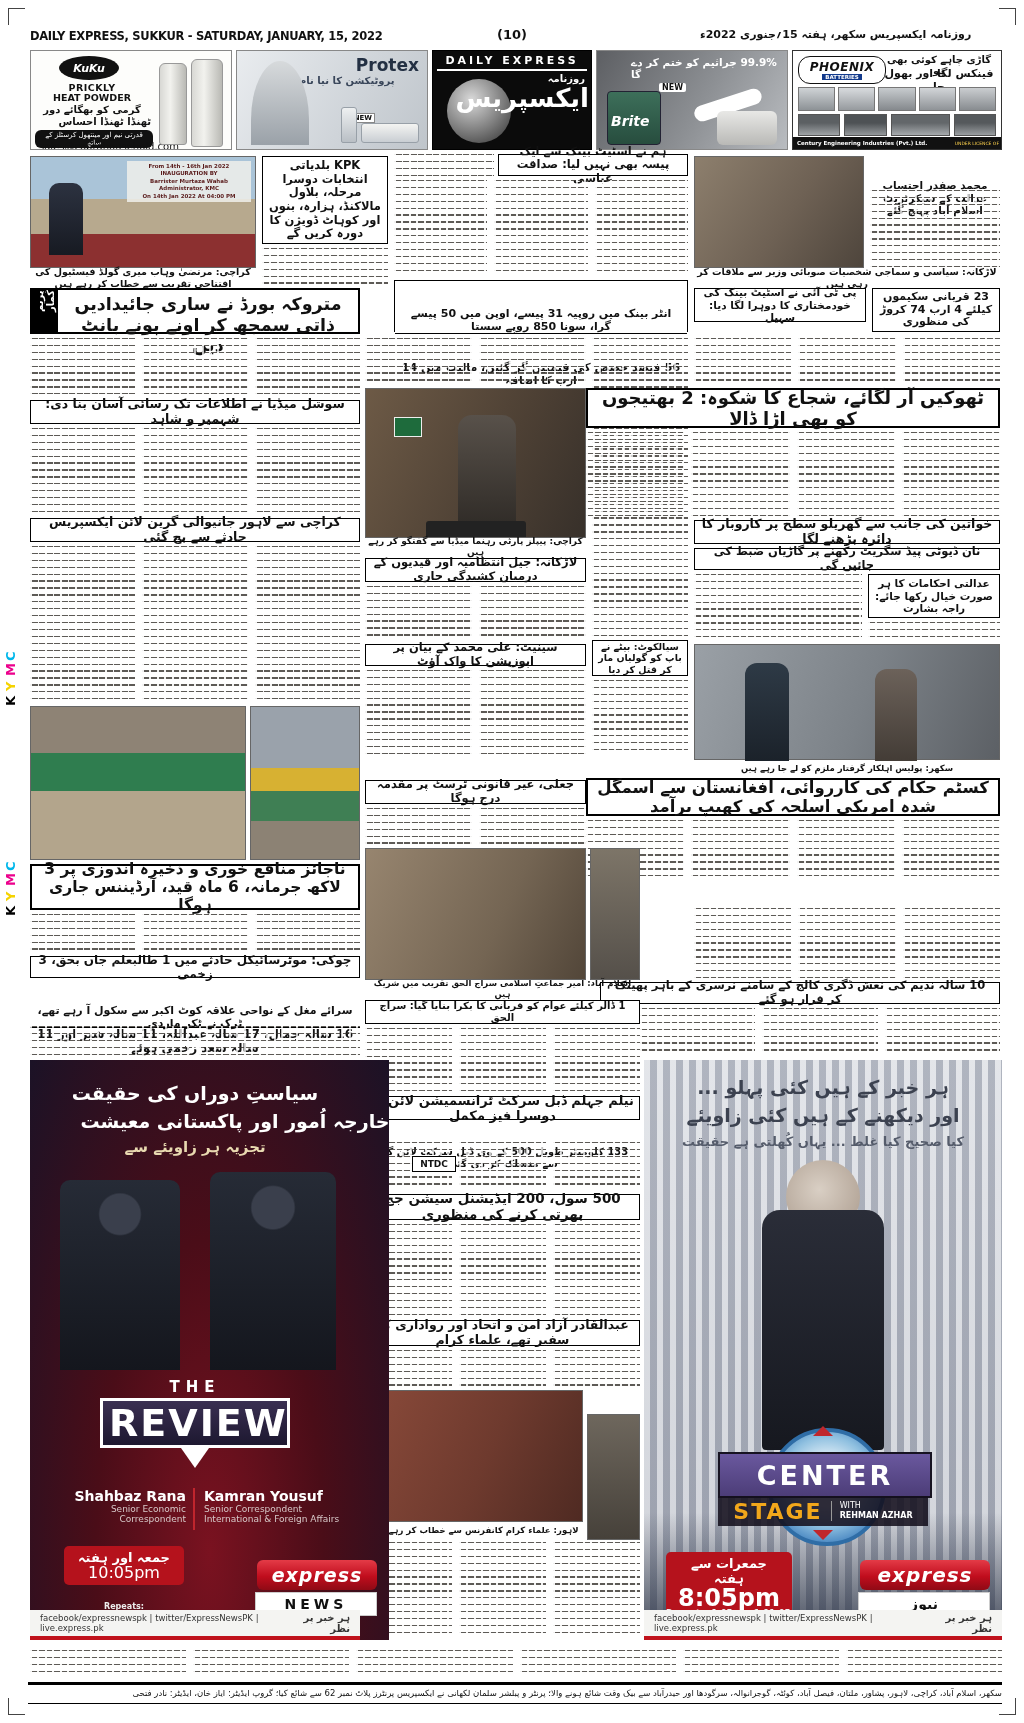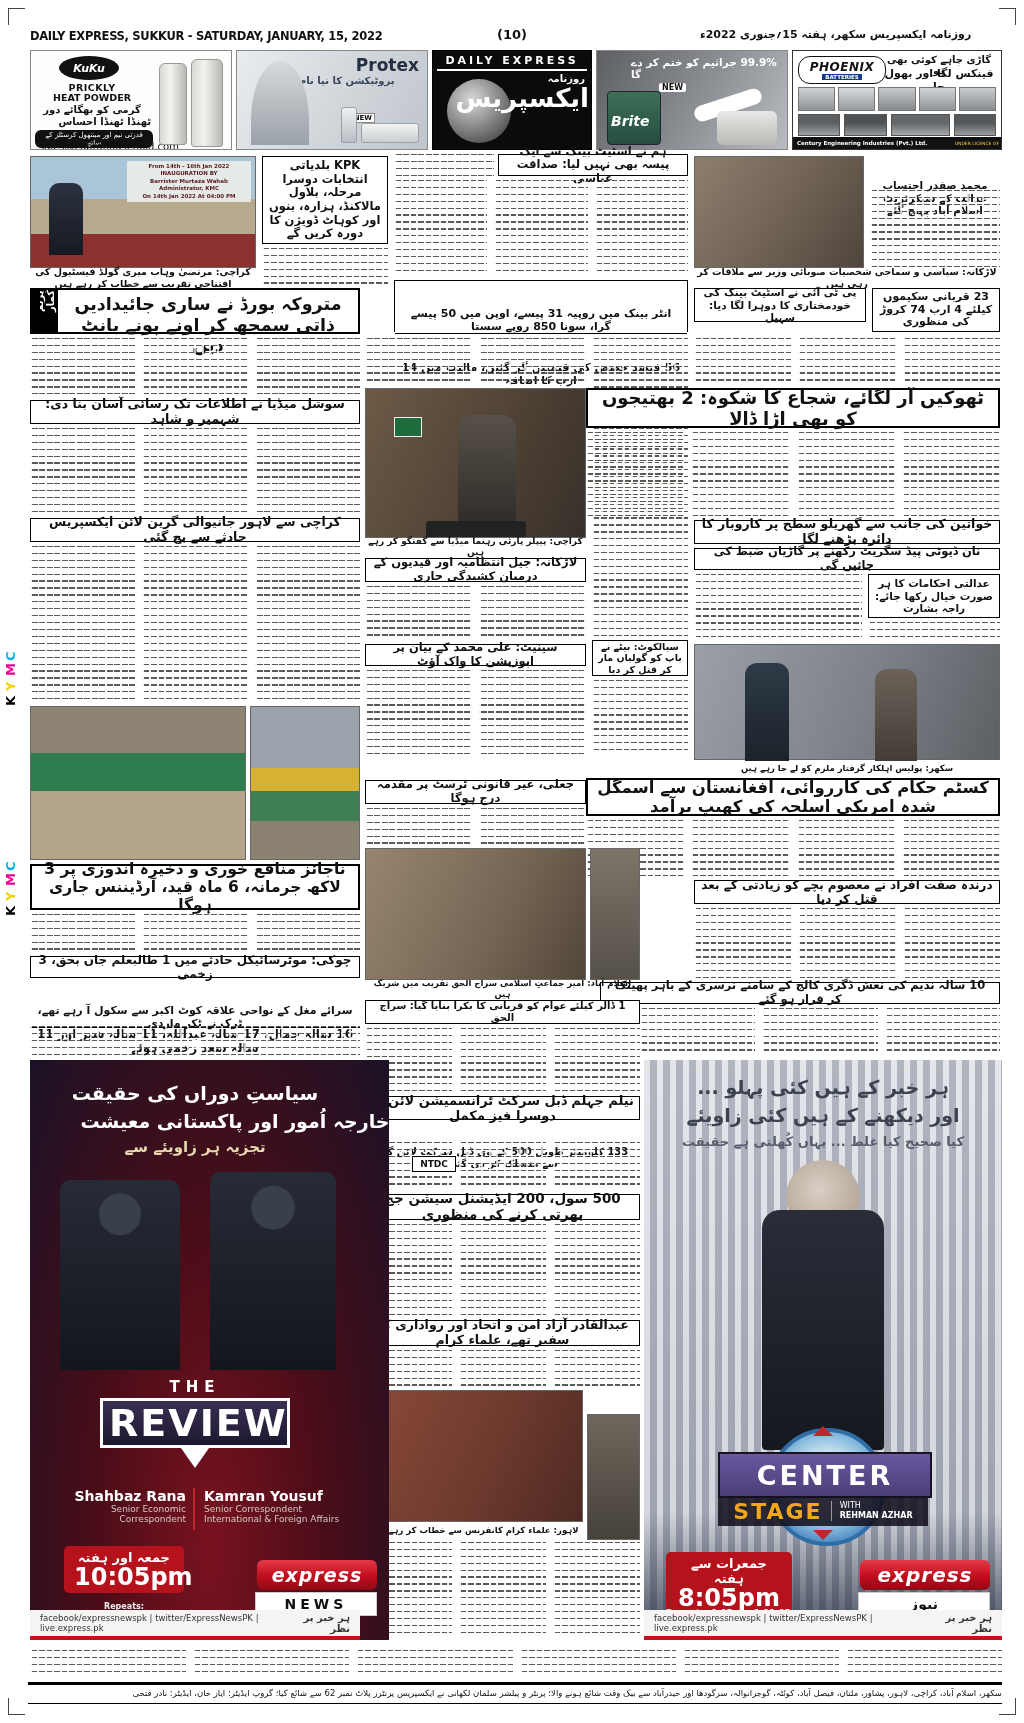--- a/index.html
+++ b/index.html
@@ -275,21 +275,20 @@
   <div class="abs photo" style="left:30px;top:706px;width:216px;height:154px;background:linear-gradient(#8e8375 0 30%,#2f7d4f 30% 55%,#b3a58c 55%);"></div>
   <div class="abs photo" style="left:250px;top:706px;width:110px;height:154px;background:linear-gradient(#9aa2ab 0 40%,#d7b132 40% 55%,#3f7f54 55% 75%,#8c8274 75%);"></div>
 
   <div class="abs hb" style="left:586px;top:778px;width:414px;height:38px;font-size:16.5px;border-width:2px;">کسٹم حکام کی کارروائی، افغانستان سے اسمگل شدہ امریکی اسلحہ کی کھیپ برآمد</div>
   <div class="abs cols" style="left:586px;top:820px;width:414px;height:56px;">
     <div class="sim"></div>
     <div class="sim"></div>
     <div class="sim"></div>
     <div class="sim"></div>
   </div>
-  <div class="abs hb" style="left:694px;top:880px;width:306px;height:24px;font-size:12px;">درندہ صفت افراد نے معصوم بچے کو زیادتی کے بعد قتل کر دیا</div>
   <div class="abs cols" style="left:694px;top:908px;width:306px;height:70px;">
     <div class="sim"></div>
     <div class="sim"></div>
     <div class="sim"></div>
   </div>
   <div class="abs hb" style="left:600px;top:982px;width:400px;height:22px;font-size:11.5px;">10 سالہ ندیم کی نعش ڈگری کالج کے سامنے نرسری کے باہر پھینک کر فرار ہو گئے</div>
   <div class="abs cols" style="left:640px;top:1008px;width:360px;height:46px;">
     <div class="sim"></div>
     <div class="sim"></div>
     <div class="sim"></div>
@@ -369,21 +368,21 @@
       <div style="color:#d8c9c9;font-size:9px;">Correspondent</div>
     </div>
     <div class="abs" style="left:163px;top:428px;width:2px;height:42px;background:#c0252d;"></div>
     <div class="abs" style="left:174px;top:428px;width:146px;text-align:left;">
       <div style="color:#fff;font-weight:bold;font-size:14px;">Kamran Yousuf</div>
       <div style="color:#d8c9c9;font-size:9px;">Senior Correspondent</div>
       <div style="color:#d8c9c9;font-size:9px;">International &amp; Foreign Affairs</div>
     </div>
     <div class="abs timebox" style="left:34px;top:486px;width:120px;">
       <div class="rtl" style="font-size:13px;font-weight:bold;">جمعہ اور ہفتہ</div>
-      <div style="font-size:24px;font-weight:bold;line-height:1;">10:05pm</div>
+      <div style="font-size:16px;font-weight:normal;line-height:1;">10:05pm</div>
     </div>
     <div class="abs" style="left:14px;top:542px;width:160px;text-align:center;color:#eee;">
       <div style="font-size:8px;font-weight:bold;">Repeats:</div>
       <div style="font-size:8.5px;font-weight:bold;">Sat &amp; Sun at 02:05 am &amp; 10:05 am</div>
     </div>
     <div class="abs xp-red" style="right:12px;top:500px;width:120px;height:30px;font-size:19px;">express</div>
     <div class="abs xp-white" style="right:12px;top:532px;width:120px;height:22px;font-size:14px;letter-spacing:4px;">NEWS</div>
     <div class="abs socialbar" style="left:0;bottom:4px;width:330px;height:26px;">
       <span>facebook/expressnewspk | twitter/ExpressNewsPK | live.express.pk</span>
       <span class="rtl" style="font-weight:bold;font-size:10px;">ہر خبر پر نظر</span>

